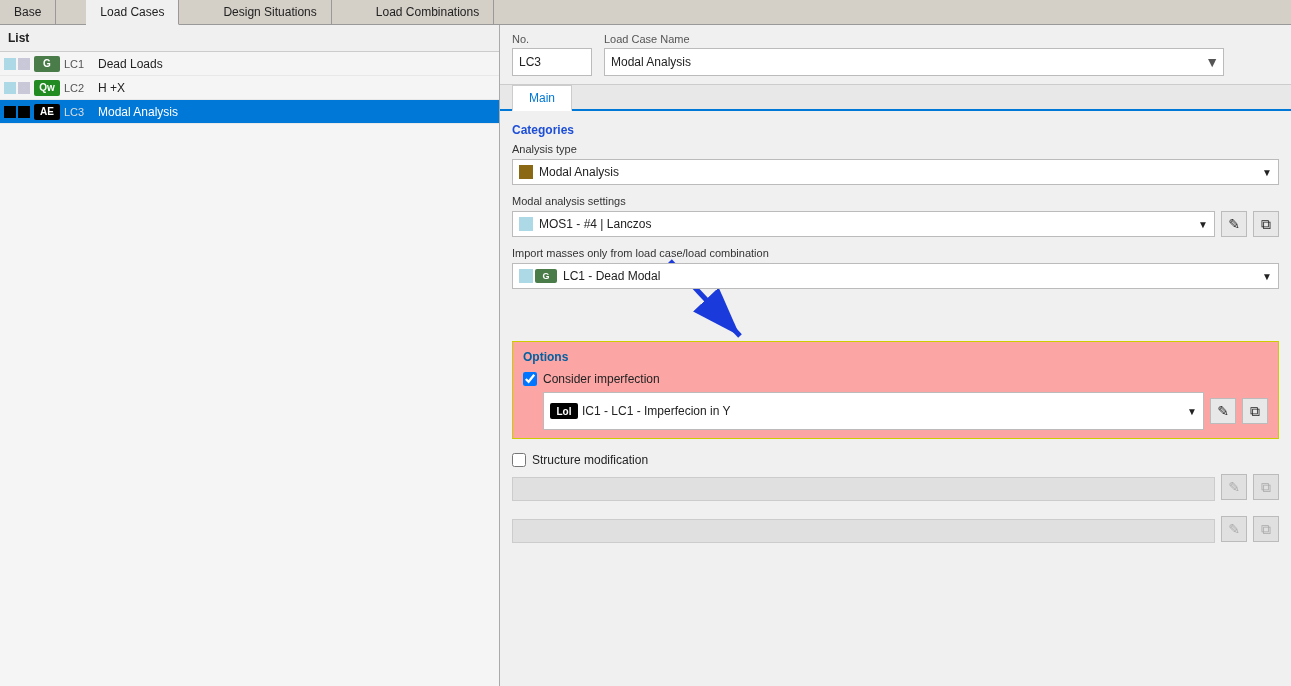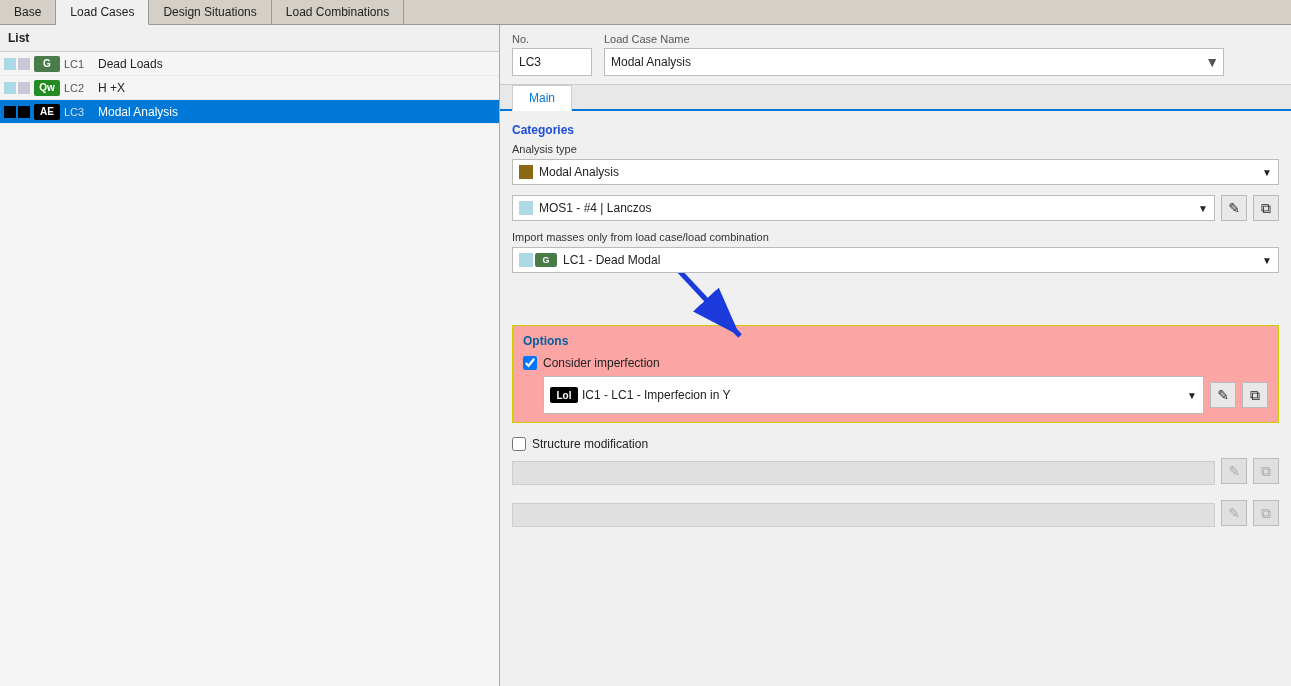--- a/index.html
+++ b/index.html
@@ -5,20 +5,21 @@
     * { box-sizing: border-box; margin: 0; padding: 0; }
     body { font-family: Arial, sans-serif; font-size: 12px; background: #f0f0f0; color: #222; }
 
     
     .tab-bar {
       display: flex;
       background: #d4d0c8;
       border-bottom: 1px solid #999;
       height: 25px;
       align-items: stretch;
+      gap: 30px;
     }
     .tab {
       padding: 4px 14px;
       border-right: 1px solid #999;
       cursor: pointer;
       display: flex;
       align-items: center;
       font-size: 12px;
       background: #d4d0c8;
     }
@@ -409,20 +410,21 @@
           <div style="display:flex;align-items:center;gap:6px;margin-bottom:10px;">
             <div class="full-width-dropdown" style="position:relative;">
               <span style="display:inline-flex;align-items:center;">
                 <span style="display:inline-block;width:14px;height:14px;background:#8B6914;margin-right:6px;"></span>
                 <span>Modal Analysis</span>
               </span>
               <span class="arrow">▼</span>
             </div>
           </div>
 
+          <div class="field-label">Modal analysis settings</div>
           <div style="display:flex;align-items:center;gap:6px;margin-bottom:10px;">
             <div class="full-width-dropdown" style="position:relative;flex:1;">
               <span style="display:inline-flex;align-items:center;">
                 <span style="display:inline-block;width:14px;height:14px;background:#add8e6;margin-right:6px;"></span>
                 <span>MOS1 - #4 | Lanczos</span>
               </span>
               <span class="arrow">▼</span>
             </div>
             <div class="icon-btn">
               <span>✎</span>

